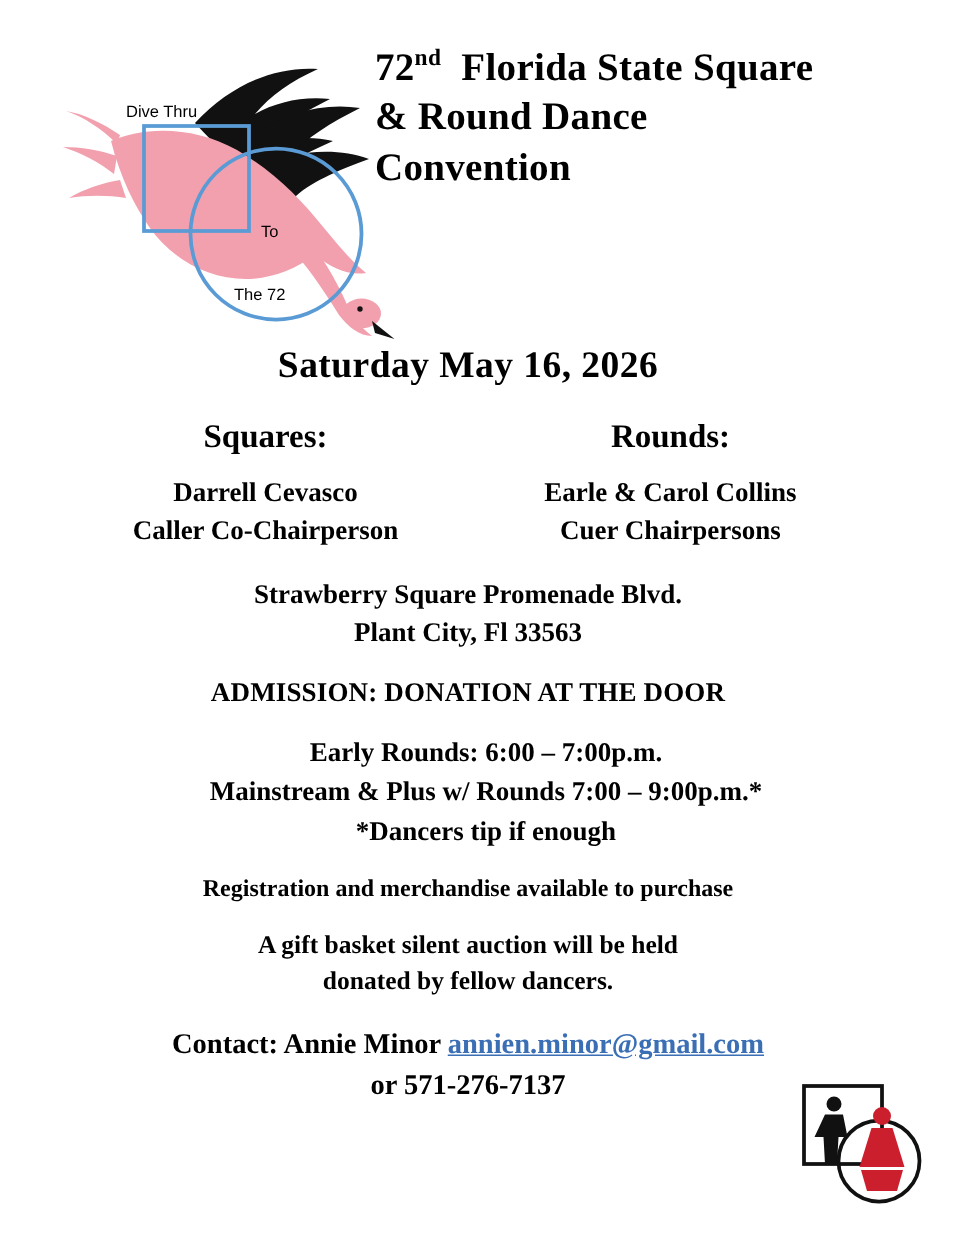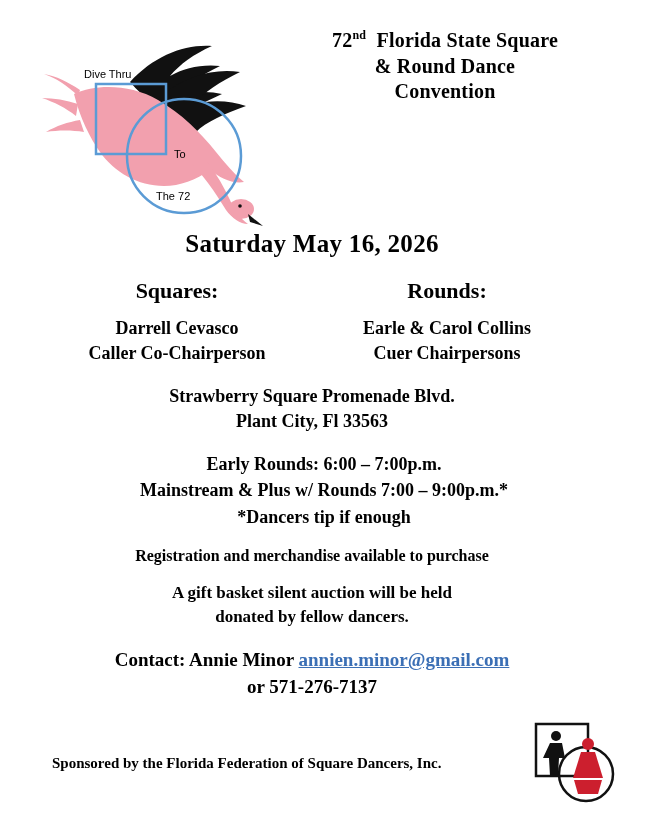--- a/index.html
+++ b/index.html
@@ -35,24 +35,24 @@
     font-size: 11px;
     fill: #000;
   }
 
   
   .title-block {
     position: absolute;
     left: 250px;
     top: 28px;
     width: 390px;
-    text-align: center;
+    text-align: left;
     font-family: "Liberation Serif", serif;
     font-weight: bold;
-    font-size: 20px;
+    font-size: 26px;
     line-height: 1.28;
     letter-spacing: 0.2px;
   }
   .title-line { white-space: nowrap; }
   .title-line sup {
     font-size: 0.6em;
     vertical-align: super;
   }
   .benefit {
     margin-top: 12px;
@@ -209,20 +209,21 @@
         <div class="col-line">Earle &amp; Carol Collins</div>
         <div class="col-line">Cuer Chairpersons</div>
       </div>
     </div>
 
     <div class="venue">
       <div>Strawberry Square Promenade Blvd.</div>
       <div>Plant City, Fl 33563</div>
     </div>
 
+    <div class="admission">ADMISSION: DONATION AT THE DOOR</div>
 
     <div class="times">
       <div>Early Rounds: 6:00 – 7:00p.m.</div>
       <div>Mainstream &amp; Plus w/ Rounds 7:00 – 9:00p.m.*</div>
       <div>*Dancers tip if enough</div>
     </div>
 
     <div class="registration">Registration and merchandise available to purchase</div>
 
     <div class="auction">
@@ -232,21 +233,20 @@
 
     <div class="contact">
       <div>
         <span>Contact: Annie Minor</span>
         <a href="#">annien.minor@gmail.com</a>
       </div>
       <div>or 571-276-7137</div>
     </div>
   </div>
 
-  <div class="sponsor">Sponsored by the Florida Federation of Square Dancers, Inc.</div>
 
   <div class="ffsd-logo">
     <svg width="86" height="82" viewBox="0 0 86 82" xmlns="http://www.w3.org/2000/svg">
       <rect x="2" y="2" width="52" height="52" fill="none" stroke="#111" stroke-width="2.5"></rect>
       <circle cx="52" cy="52" r="27" fill="none" stroke="#111" stroke-width="2.5"></circle>
 
       <g fill="#111111">
         <circle cx="22" cy="14" r="5"></circle>
         <path d="M16 21 h12 l3 15 h-6 l-1 18 h-8 l-1 -18 h-6 z"></path>
       </g>

